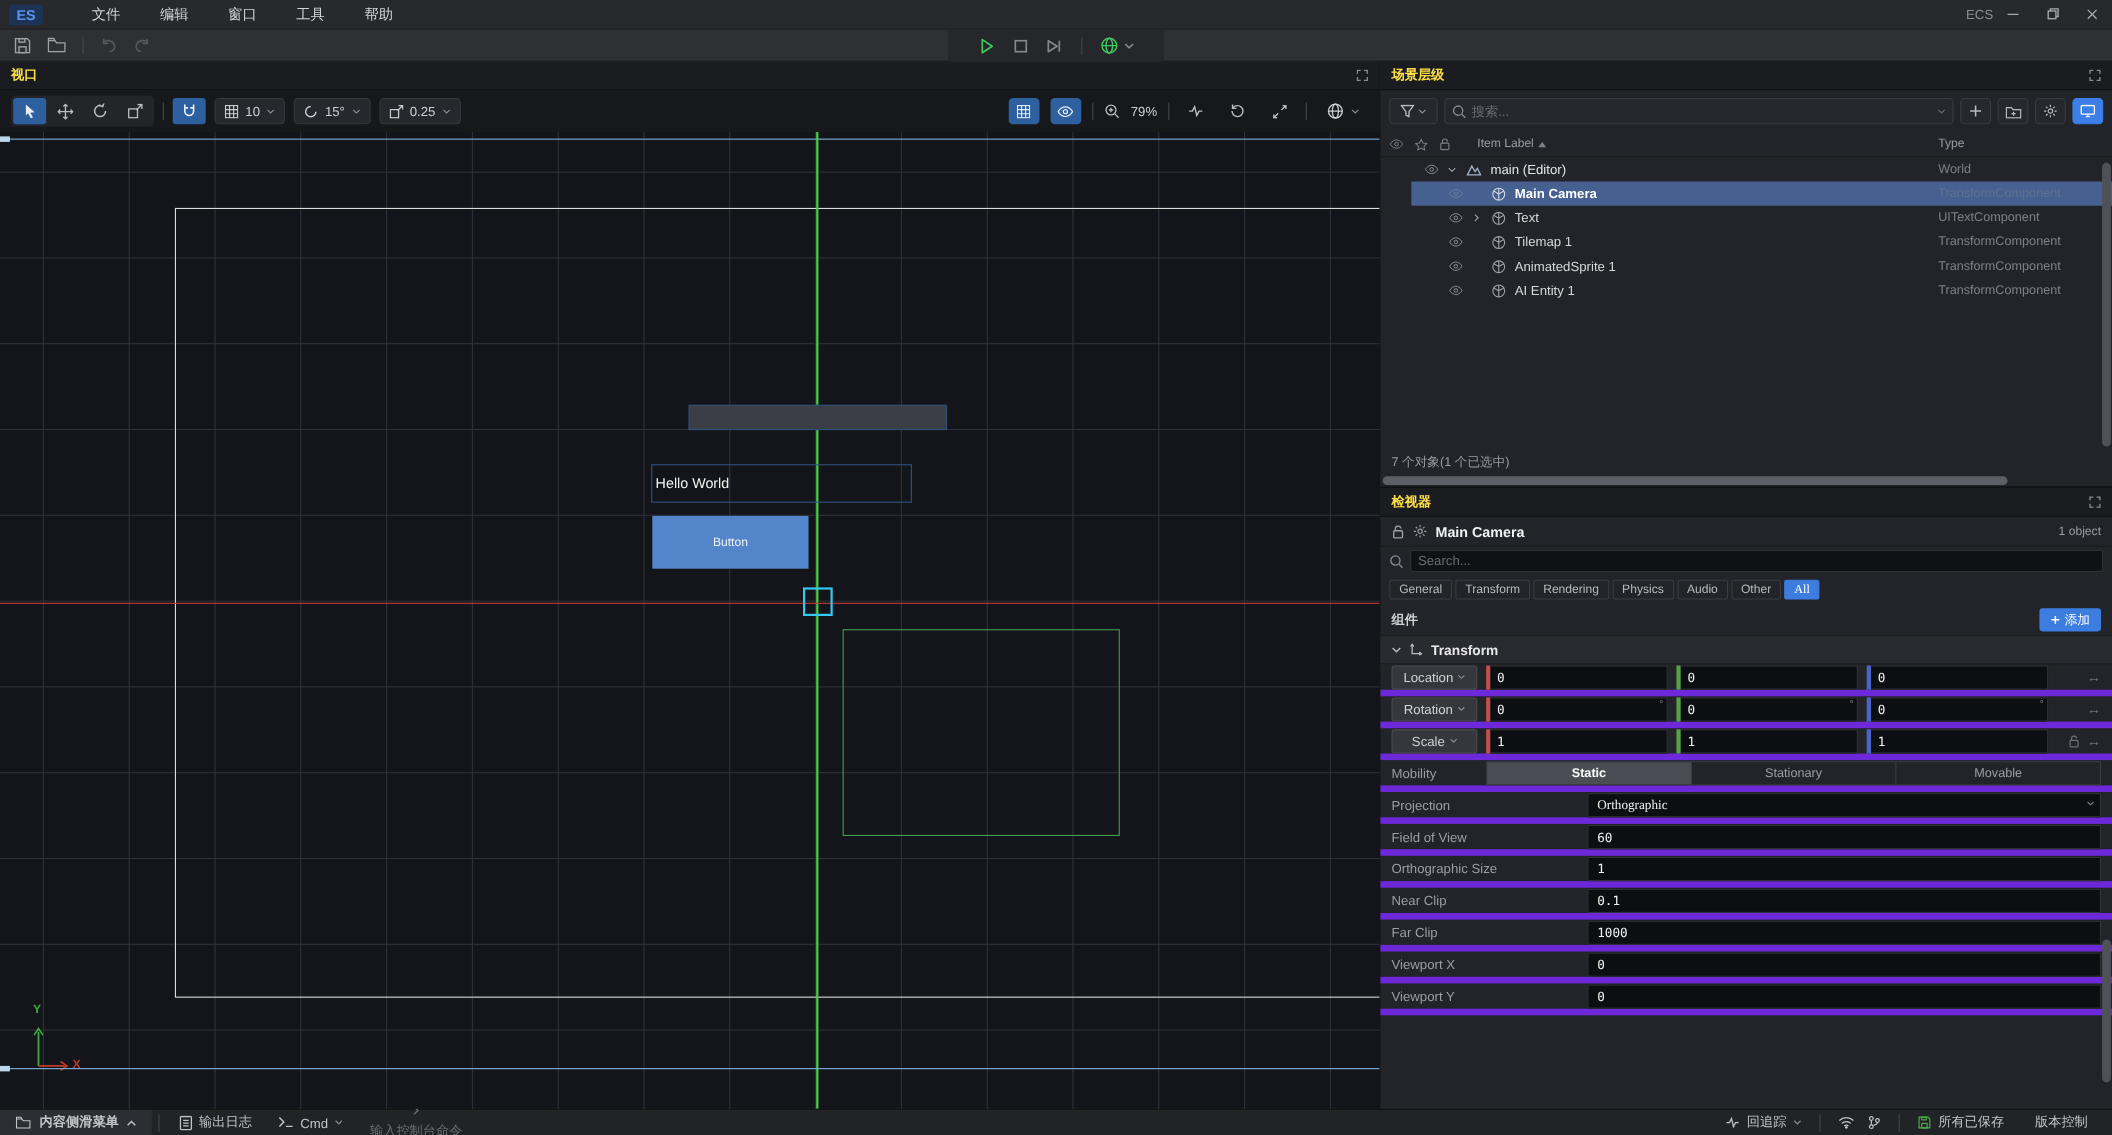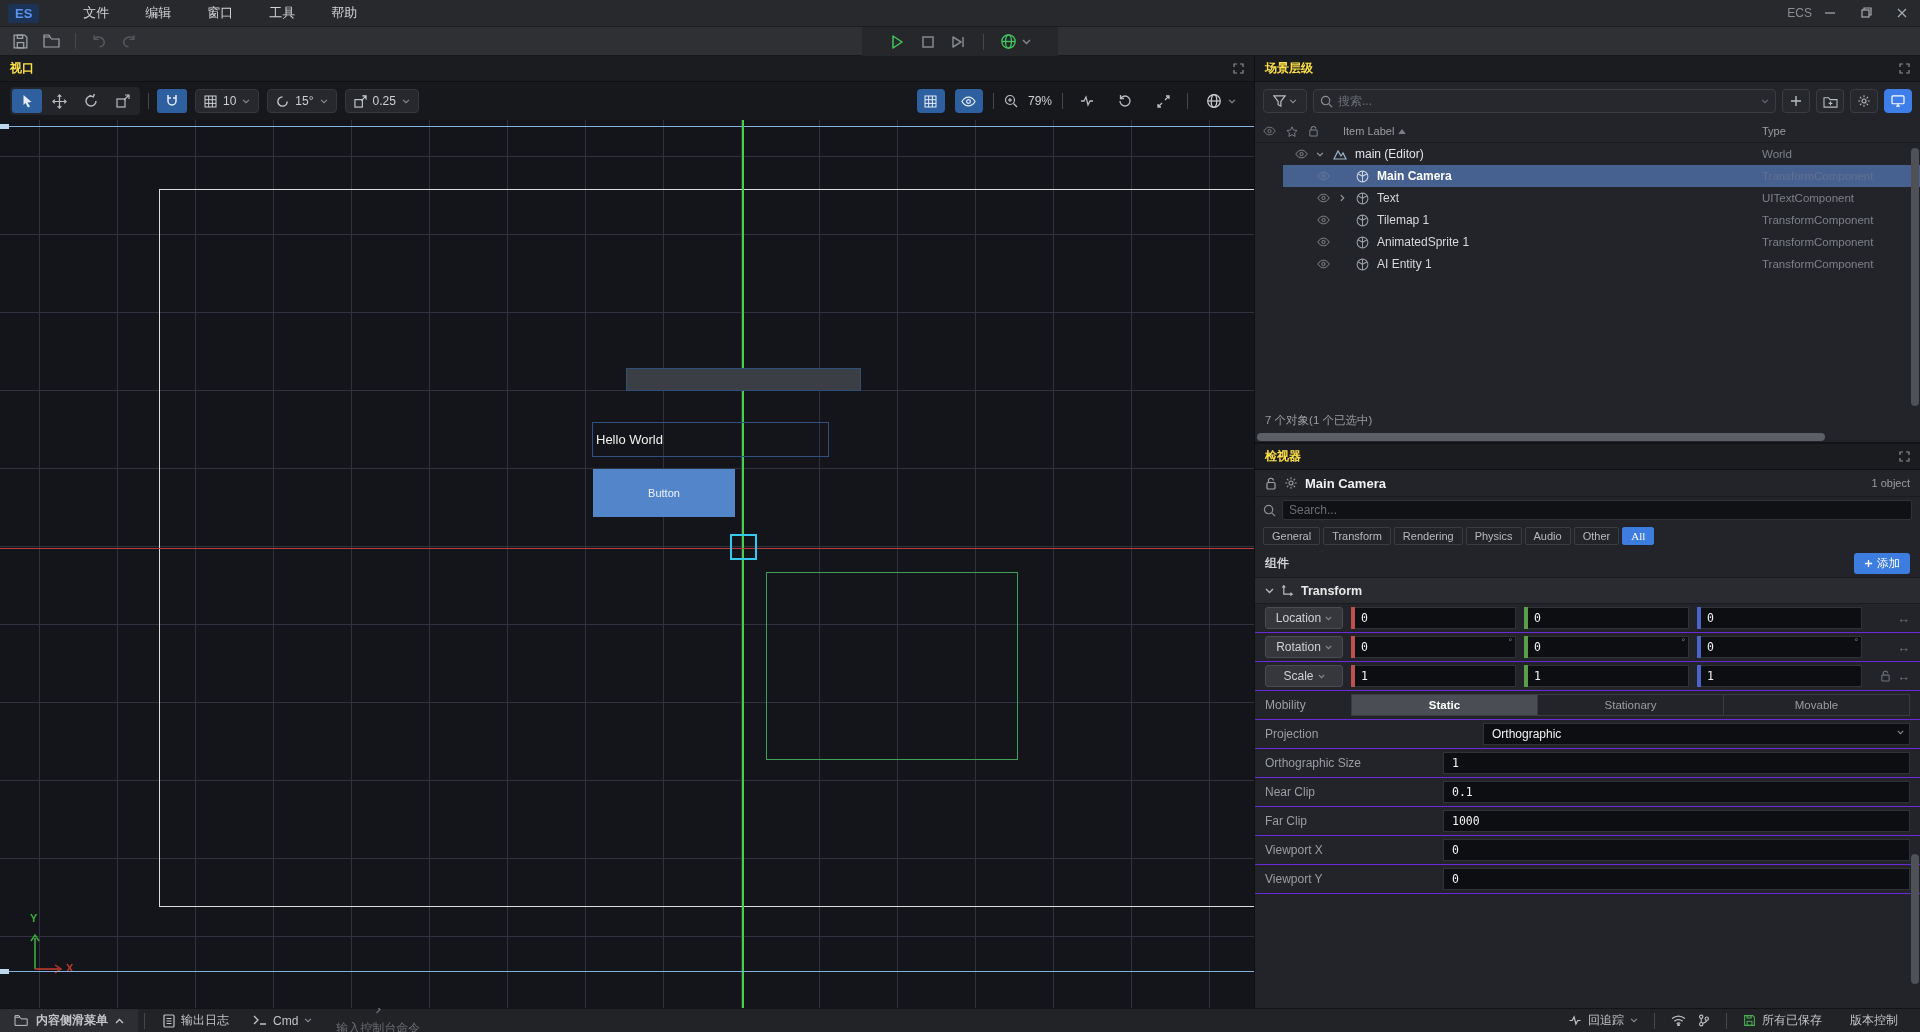--- a/index.html
+++ b/index.html
@@ -106,37 +106,37 @@
   .i-search input { flex:1; height:20px; background:#101114; border:1px solid #303236; border-radius:2px; color:#ef4444; font-size:12px; padding:0 6px; outline:none; font-family:"Liberation Sans",sans-serif; }
   .i-search input::placeholder { color:#6a6d73; }
   .tabs { height:26px; display:flex; align-items:center; gap:3px; padding:0 8px; }
   .tab { padding:2px 8px; border:1px solid #3a3c42; border-radius:2px; font-size:11px; color:#b8babd; }
   .tab.active { background:#3d7de0; border-color:#3d7de0; color:#fff;font-family:Liberation Serif, serif; }
   .comp-row { height:28px; display:flex; align-items:center; padding:0 10px; }
   .comp-label { font-size:12px; font-weight:bold; color:#cfd1d4; }
   .add-btn { margin-left:auto; background:#3d7de0; color:#fff; font-size:11.5px; border-radius:3px; padding:3px 10px; display:flex; align-items:center; gap:4px; }
   .section-hdr { height:27px; background:#2a2b30; border-top:1px solid #1a1b1f; border-bottom:1px solid #1a1b1f; display:flex; align-items:center; gap:7px; padding:0 10px; color:#b9bcc1; }
   .section-hdr .sec-title { font-size:12.5px; font-weight:bold; color:#e8e8ea; }
-  .prow { height:29px; display:flex; align-items:center; gap:8px; padding:0 10px; border-bottom:1px solid #6d28d9; }
+  .prow { height:29px; display:flex; align-items:center; gap:8px; padding:0 10px; border-bottom:6px solid #6d28d9; }
   .axis-label-btn { width:78px; height:22px; background:#35373c; border:1px solid #4a4c52; border-radius:3px; display:flex; align-items:center; justify-content:center; gap:4px; font-size:12px; color:#cfd1d4; }
   .nf { flex:1; position:relative; height:22px; display:flex; }
   .nf .bar { width:4px; height:100%; flex:0 0 auto; }
   .bar.r { background:#c0504d; } .bar.g { background:#5a9e4a; } .bar.b { background:#4a64c8; }
   .nf input { flex:1; min-width:0; background:#0d0e11; border:1px solid #303236; border-left:none; color:#f2f2f2; font-family:"DejaVu Sans Mono",monospace; font-size:11.5px; padding:0 6px; outline:none; }
   .nf.deg::after { content:"°"; position:absolute; right:4px; top:1px; font-size:9px; color:#8a8d92; }
   .row-trail { width:40px; display:flex; justify-content:flex-end; gap:6px; color:#6f7278; font-size:13px; align-items:center; }
   .mob-label, .cam-label { width:78px; font-size:12px; color:#9a9da2; flex:0 0 auto; }
   .cam-label { width:170px; }
   .segmented { flex:1; display:flex; height:22px; border:1px solid #3a3c42; }
   .seg { flex:1; display:flex; align-items:center; justify-content:center; font-size:11.5px; color:#9a9da2; border-right:1px solid #3a3c42; }
   .seg:last-child { border-right:none; }
   .seg.active { background:#4a4d54; color:#fff; font-weight:bold; }
   .cam-input { flex:1; position:relative; height:22px; display:flex; }
   .cam-input input { flex:1; background:#0d0e11; border:1px solid #303236; color:#f2f2f2; font-family:"DejaVu Sans Mono",monospace; font-size:11.5px; padding:0 8px; outline:none; }
-  .cam-input.dd input { font-family:Liberation Sans, sans-serif; font-size:12px;margin-left:40px; }
+  .cam-input.dd input { font-family:Liberation Serif, serif; font-size:12px; }
   .cam-input .ddchev { position:absolute; right:6px; top:7px; color:#8a8d92; }
   .i-vscroll { position:absolute; right:1px; top:410px; width:8px; height:130px; background:#4e5158; border-radius:4px; }
 
   
   .statusbar { height:24px; background:#222327; border-top:1px solid #121316; display:flex; align-items:center; font-size:12px; color:#c2c4c8; flex:0 0 auto; }
   .sb-tab { display:flex; align-items:center; gap:7px; padding:0 14px; height:100%; background:#2c2e33; font-weight:bold; }
   .sb-item { display:flex; align-items:center; gap:6px; padding:0 12px; }
   .sb-ph { color:#6a6d73;flex-direction:column; }
   .sb-right { margin-left:auto; display:flex; align-items:center; gap:4px; padding-right:10px; }
   .green { color:#4caf50; }
@@ -760,20 +760,26 @@
           <div class="cam-input dd">
             <input value="Orthographic" style="">
             <span class="ddchev">
                 <svg class="ic" width="7" height="5" viewBox="0 0 9 6" fill="none" stroke="currentColor" stroke-width="1.3">
                   <path d="M1 1l3.5 3.5L8 1"></path>
                 </svg>
               </span>
           </div>
         </div>
         <div class="prow">
+          <span class="cam-label">Field of View</span>
+          <div class="cam-input">
+              <input value="60" style="">
+            </div>
+        </div>
+        <div class="prow">
           <span class="cam-label">Orthographic Size</span>
           <div class="cam-input">
               <input value="1" style="">
             </div>
         </div>
         <div class="prow">
           <span class="cam-label">Near Clip</span>
           <div class="cam-input">
               <input value="0.1" style="">
             </div>

